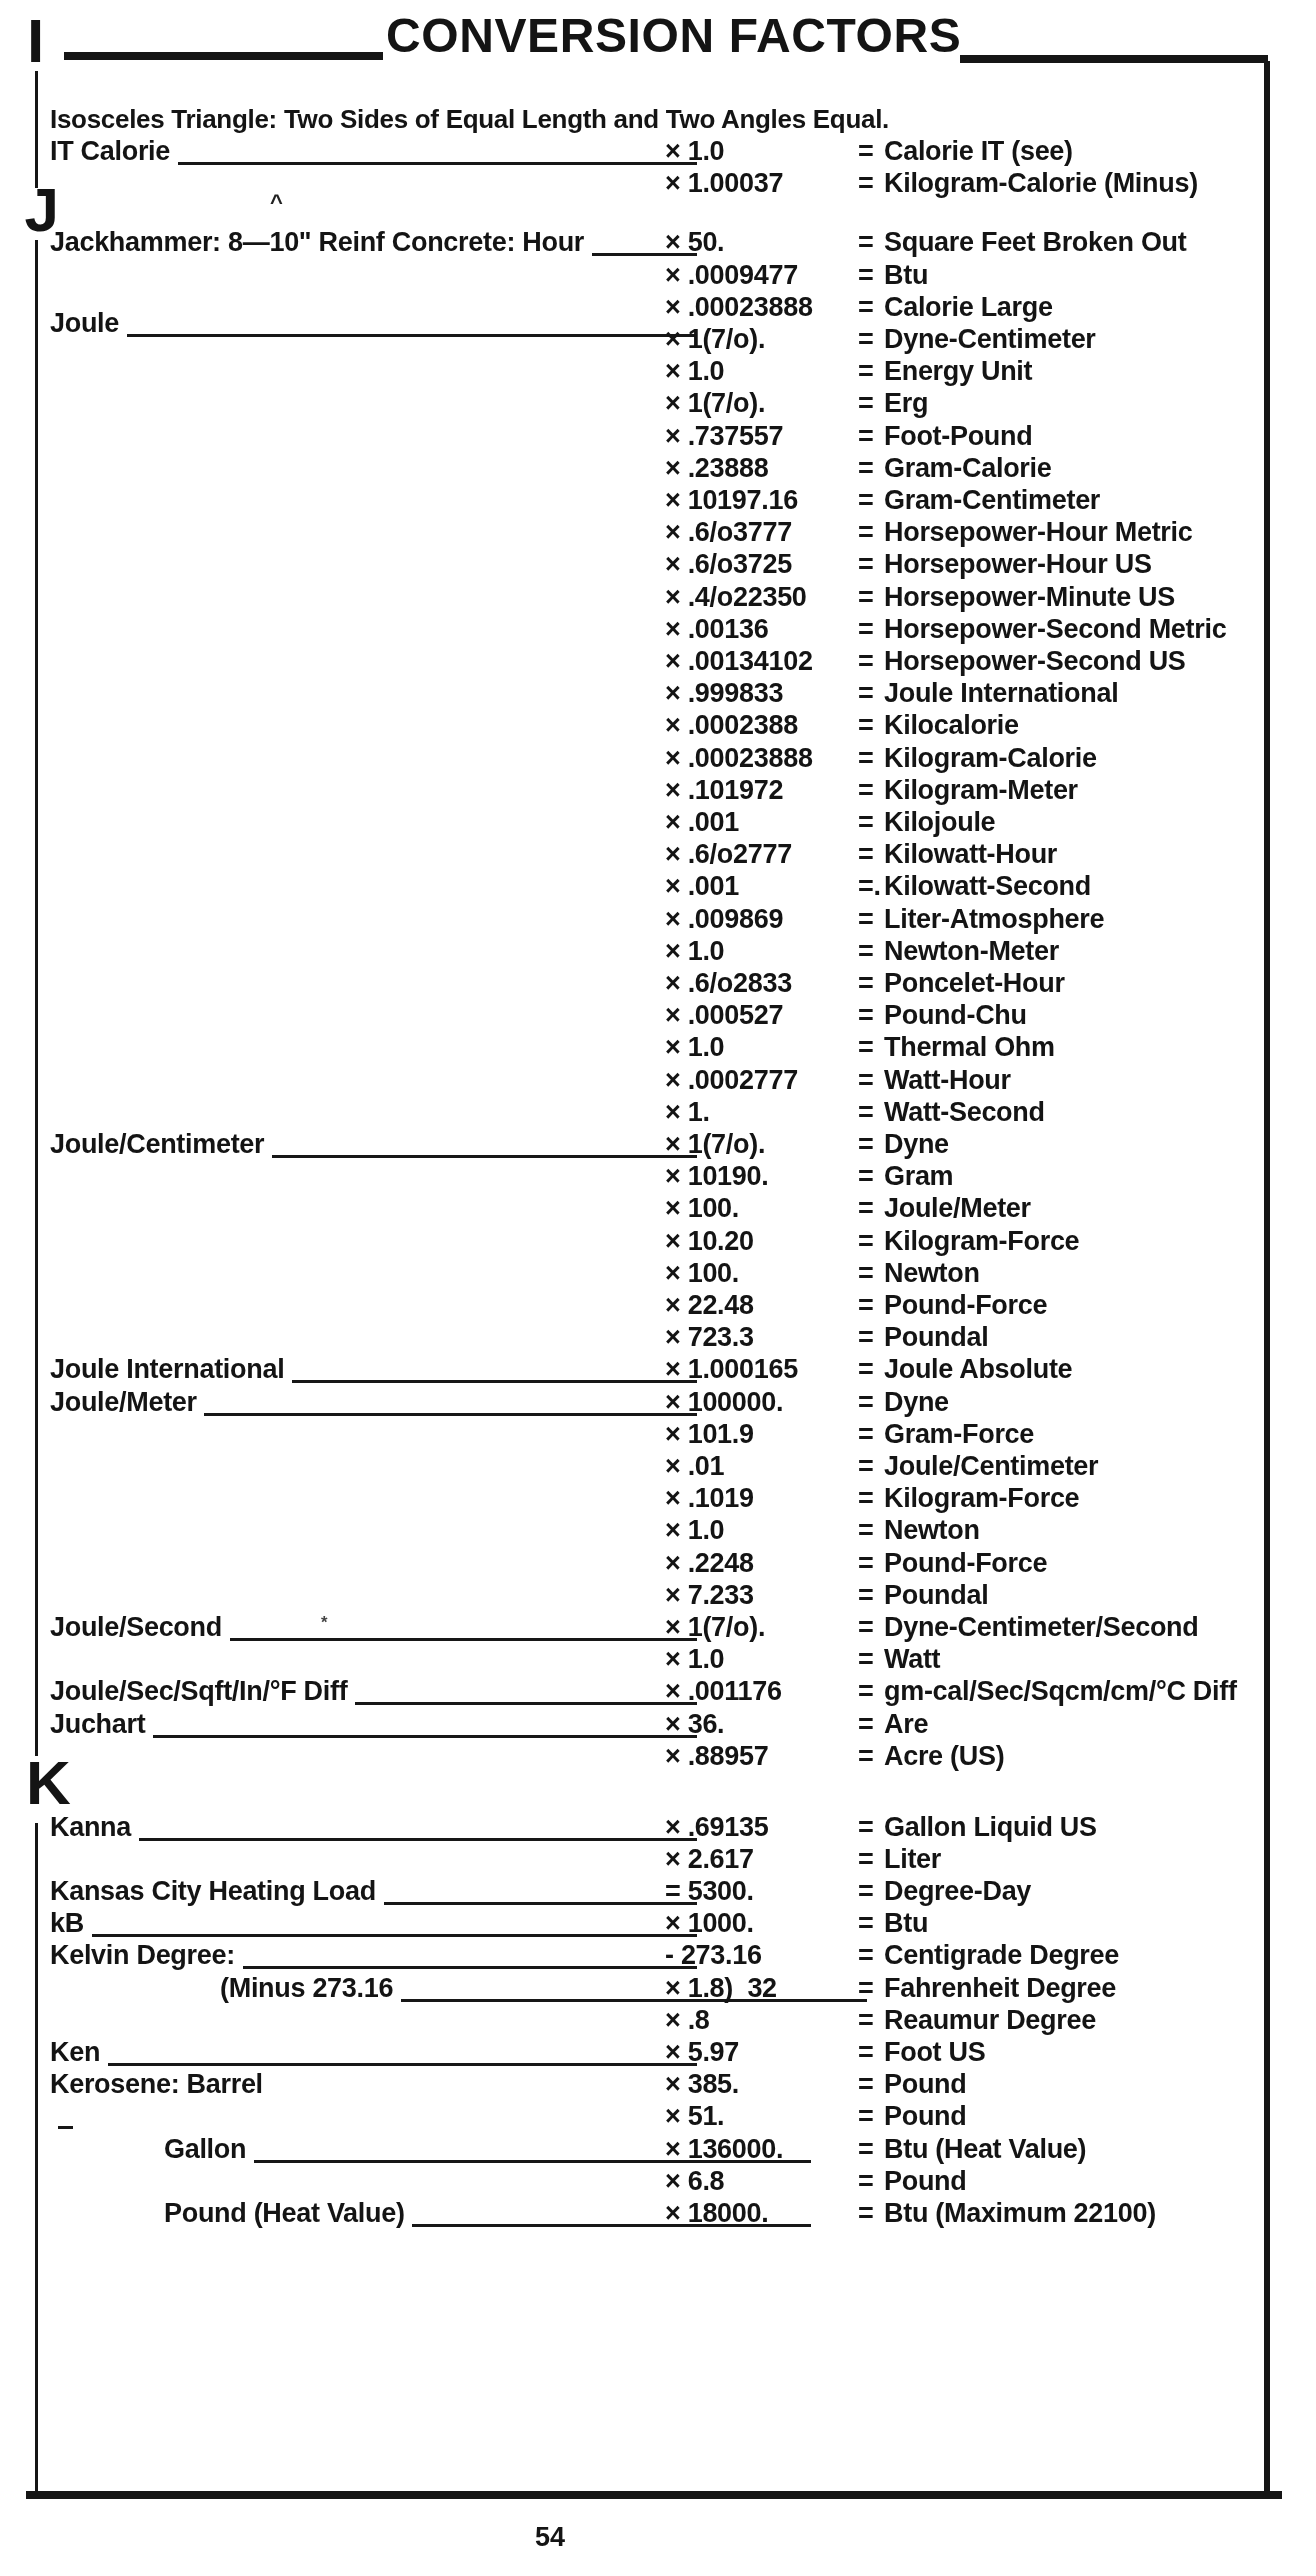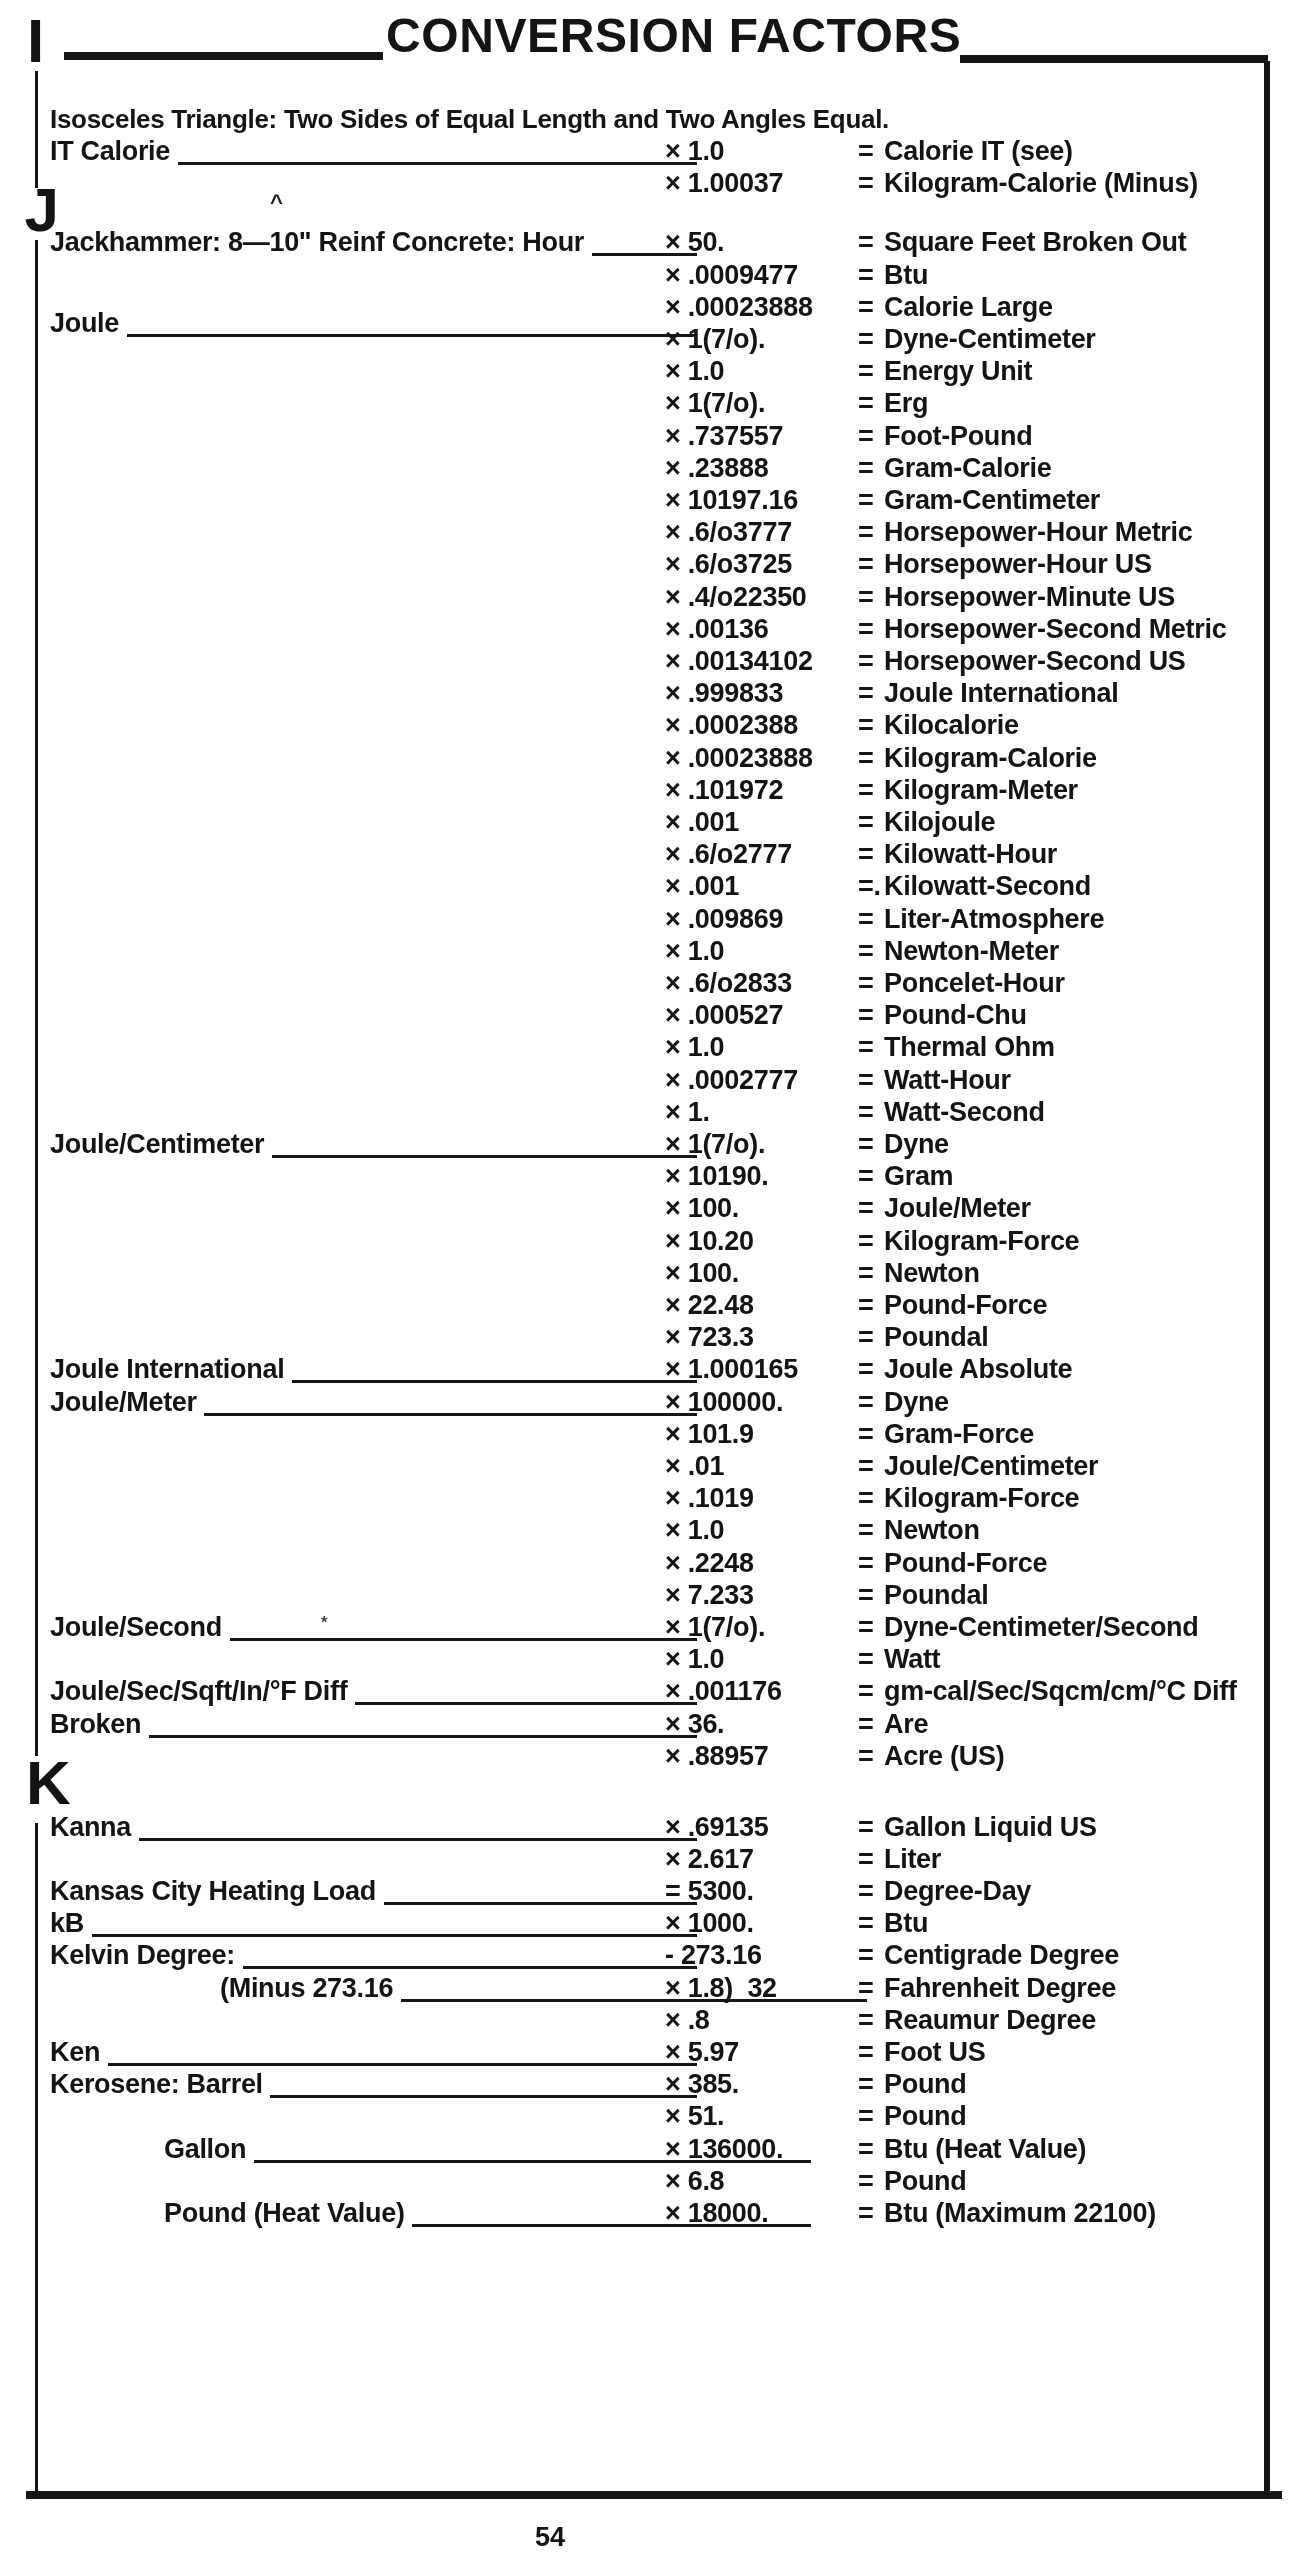--- a/index.html
+++ b/index.html
@@ -322,21 +322,21 @@
         <div class="lead" style="padding-left: 50px;">
           <span class="lbl">Joule/Sec/Sqft/In/°F Diff</span>
           <span class="fill"></span>
         </div>
         <span class="fac">× .001176</span>
         <span class="eq">=</span>
         <span class="res">gm-cal/Sec/Sqcm/cm/°C Diff</span>
       </div>
       <div class="row" style="top: 1709px;">
         <div class="lead" style="padding-left: 50px;">
-          <span class="lbl">Broken</span>
+          <span class="lbl">Juchart</span>
           <span class="fill"></span>
         </div>
         <span class="fac">× 36.</span>
         <span class="eq">=</span>
         <span class="res">Are</span>
       </div>
       <div class="row" style="top: 1741px;">
         <span class="fac">× .88957</span>
         <span class="eq">=</span>
         <span class="res">Acre (US)</span>
@@ -399,21 +399,21 @@
       <div class="row" style="top: 2037px;">
         <div class="lead" style="padding-left: 50px;">
           <span class="lbl">Ken</span>
           <span class="fill"></span>
         </div>
         <span class="fac">× 5.97</span>
         <span class="eq">=</span>
         <span class="res">Foot US</span>
       </div>
       <div class="row" style="top: 2069px;">
-        <div class="lead" style="padding-left: 50px;">
+        <div class="lead" style="padding-left: 50px; flex-direction: column;">
           <span class="lbl">Kerosene: Barrel</span>
           <span class="fill"></span>
         </div>
         <span class="fac">× 385.</span>
         <span class="eq">=</span>
         <span class="res">Pound</span>
       </div>
       <div class="row" style="top: 2101px;">
         <span class="fac">× 51.</span>
         <span class="eq">=</span>

